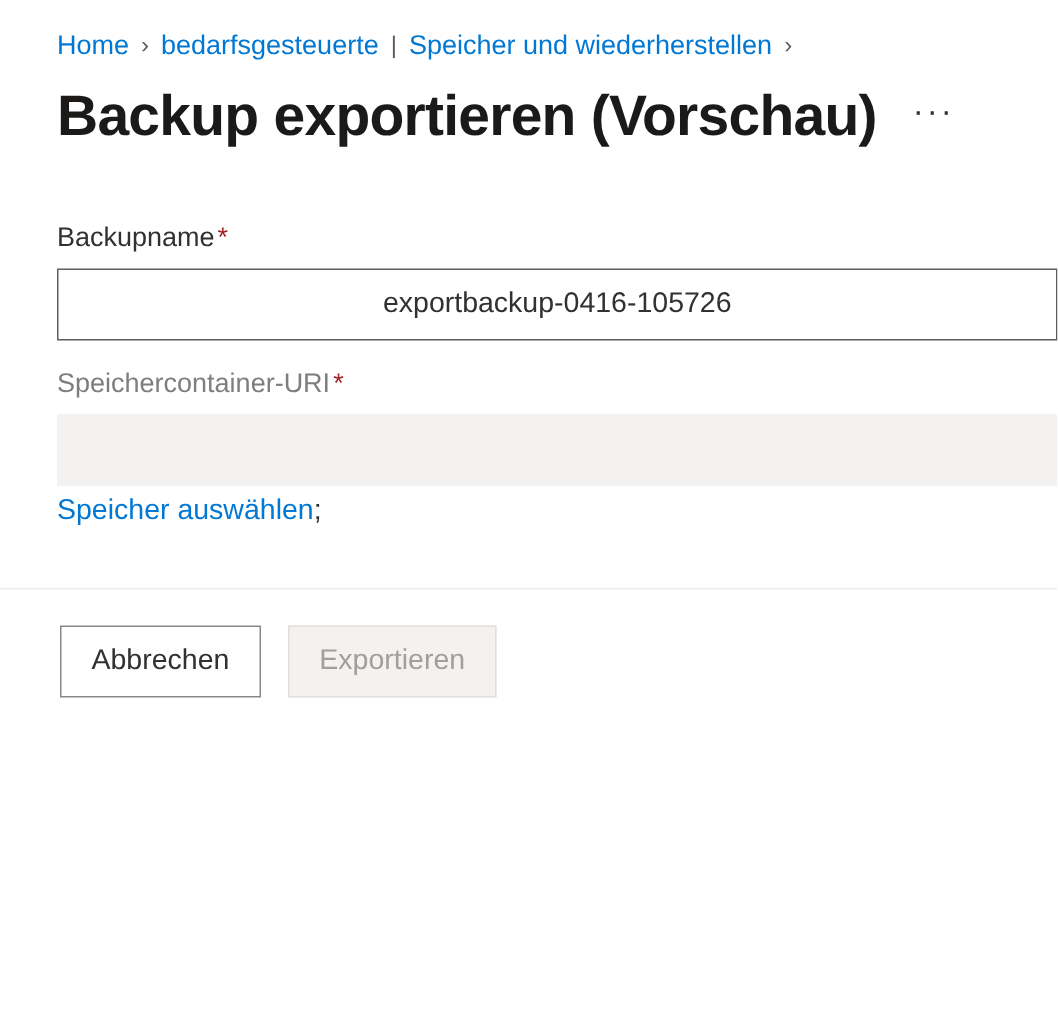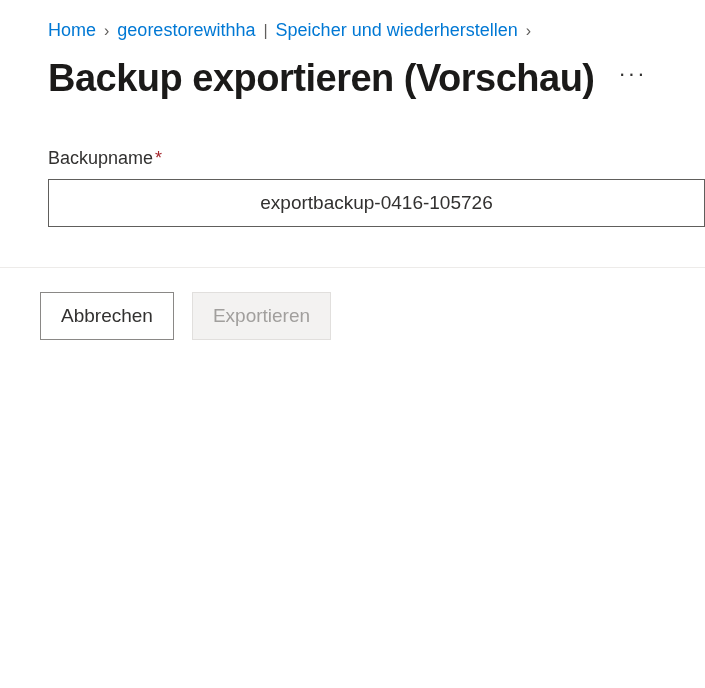--- a/index.html
+++ b/index.html
@@ -8,21 +8,21 @@
       padding: 0;
     }
     body {
       font-family: 'Segoe UI', -apple-system, BlinkMacSystemFont, sans-serif;
       background: #ffffff;
       color: #323130;
       padding: 0;
       width: 705px;
     }
     .content-area {
-      padding: 20px 0 0 48px;
+      padding: 20px 0 0 38px;
     }
     .breadcrumb {
       display: flex;
       align-items: center;
       gap: 8px;
       font-size: 18px;
       color: #605e5c;
       margin-bottom: 16px;
       flex-wrap: wrap;
     }
@@ -127,37 +127,46 @@
       cursor: not-allowed;
     }
   </style>
 </head>
 <body>
 
 <div class="content-area">
   <nav class="breadcrumb">
     <a>Home</a>
     <span class="breadcrumb-sep">›</span>
-    <a>georestorewithha</a>
+    <a>bedarfsgesteuerte</a>
     <span class="breadcrumb-sep">|</span>
     <a>Speicher und wiederherstellen</a>
     <span class="breadcrumb-sep">›</span>
   </nav>
 
   <div class="title-row">
     <h1 class="page-title">Backup exportieren (Vorschau)</h1>
     <span class="more-button">···</span>
   </div>
 
 
   <div class="form-group">
     <label class="form-label">
       <span>Backupname</span><span class="required-asterisk">*</span>
     </label>
     <input type="text" class="text-input" value="exportbackup-0416-105726" style="">
   </div>
 
+  <div class="form-group">
+    <label class="form-label disabled">
+      <span>Speichercontainer-URI</span><span class="required-asterisk">*</span>
+    </label>
+    <input type="text" class="text-input disabled" disabled="" value="" style="">
+    <div>
+      <a class="link-button">Speicher auswählen</a><span class="semicolon">;</span>
+    </div>
+  </div>
 </div>
 
 <div class="button-bar">
   <button class="btn">Abbrechen</button>
   <button class="btn primary-disabled" disabled="">Exportieren</button>
 </div>
 
 </body></html>

